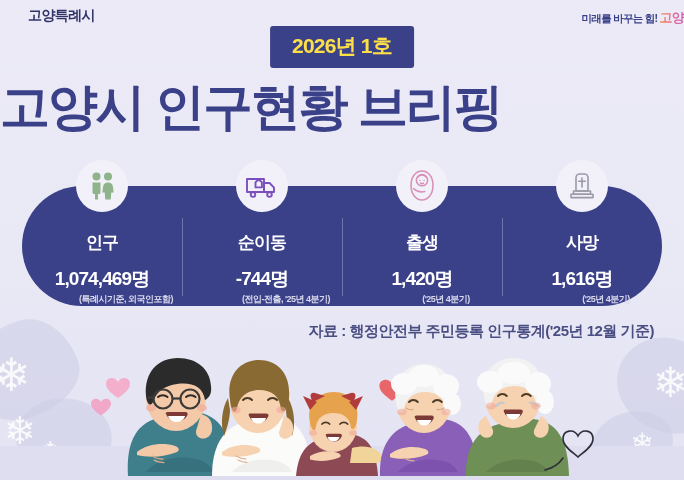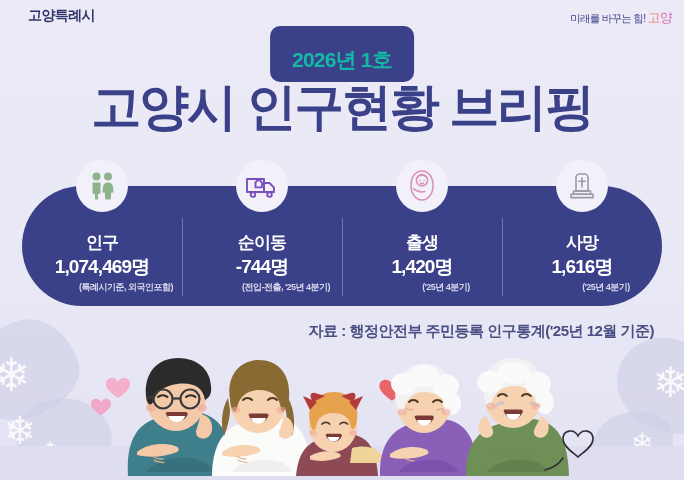--- a/index.html
+++ b/index.html
@@ -68,23 +68,23 @@
   .logo-left {
     position: absolute;
     left: 28px; top: 7px;
     font-size: 14px;
     font-weight: 800;
     letter-spacing: -0.6px;
     color: #2f3568;
   }
   .logo-right {
     position: absolute;
-    right: 12px; top: 9px;
+    right: 0; top: 9px;
     font-size: 10.5px;
-    font-weight: 400;
+    font-weight: 700;
     letter-spacing: -0.7px;
     white-space: nowrap;
   }
   .logo-right .slogan { color: #3a4189; }
   .logo-right .brand {
     color: #e8679b;
     background: linear-gradient(90deg, #f08a3c 0%, #e8679b 60%, #c45fb0 100%);
     -webkit-background-clip: text;
     background-clip: text;
     -webkit-text-fill-color: transparent;
@@ -92,33 +92,33 @@
     margin-left: 2px;
   }
 
   
   .issue-badge {
     position: absolute;
     left: 50%;
     transform: translateX(-50%);
     top: 26px;
     background: #3b4189;
-    color: #14b8a6;
+    color: #fde047;
     font-size: 21px;
     font-weight: 800;
     letter-spacing: -0.8px;
-    padding: 20px 22px 8px 22px;
-    border-radius: 10px;
+    padding: 6px 22px 8px 22px;
+    border-radius: 3px;
     white-space: nowrap;
   }
   .main-title {
     position: absolute;
     left: 0; right: 0;
     top: 82px;
-    text-align: center;
+    text-align: left;
     font-size: 50px;
     line-height: 1;
     font-weight: 800;
     letter-spacing: -2.2px;
     color: #3b4189;
     white-space: nowrap;
   }
 
   
   .stats-band {
@@ -168,21 +168,21 @@
   .icon-badge svg { display: block; }
   .stat-label {
     margin-top: 22px;
     font-size: 17px;
     font-weight: 800;
     letter-spacing: -0.9px;
     color: #ffffff;
     line-height: 1;
   }
   .stat-value {
-    margin-top: 6px;
+    margin-top: 18px;
     font-size: 19px;
     font-weight: 800;
     letter-spacing: -0.9px;
     color: #ffffff;
     line-height: 1;
     white-space: nowrap;
   }
   .stat-note {
     margin-top: 7px;
     font-size: 9px;

